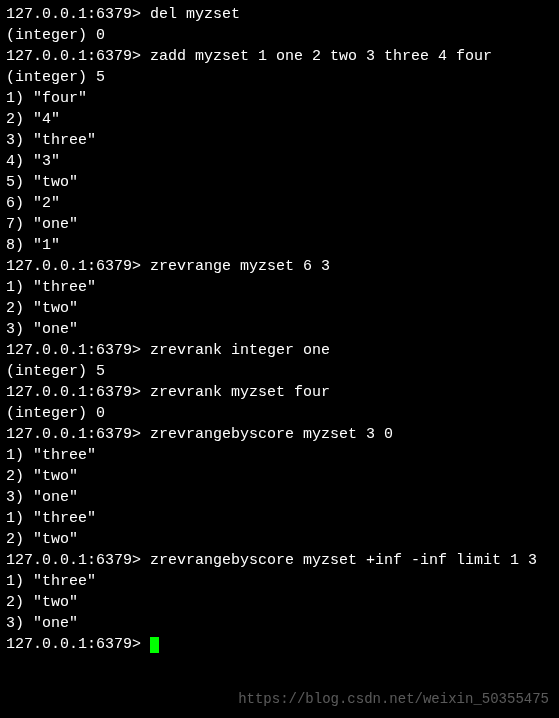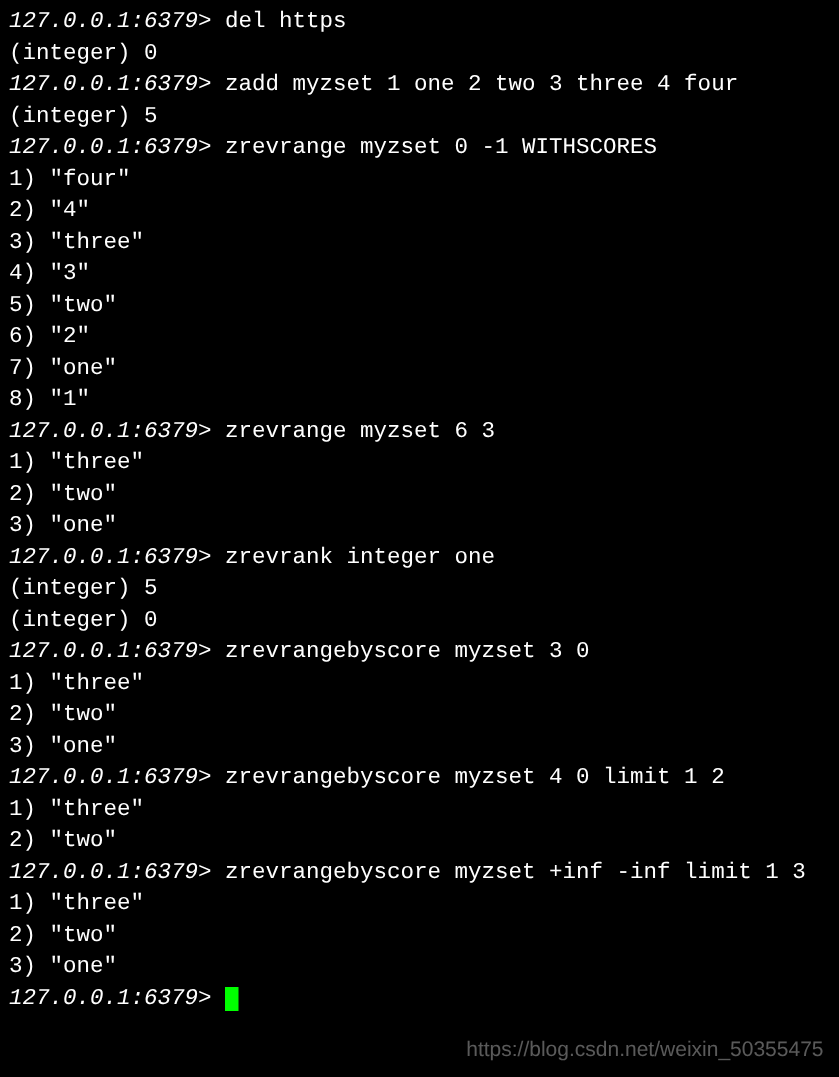--- a/index.html
+++ b/index.html
@@ -17,69 +17,67 @@
       height: 718px;
       padding: 4px 6px;
       position: relative;
       overflow: hidden;
     }
     .terminal-line {
       white-space: pre;
     }
     .prompt {
       color: #ffffff;
-      font-style: italic;
     }
     .cursor {
       display: inline-block;
       width: 9px;
       height: 16px;
       background-color: #00ff00;
       vertical-align: text-bottom;
     }
     .watermark {
       position: absolute;
       right: 10px;
       bottom: 8px;
       color: rgba(200, 200, 200, 0.45);
-      font-family: Liberation Sans, sans-serif;
+      font-family: Liberation Mono, monospace;
       font-size: 14px;
       pointer-events: none;
       margin-top: 24px;
     }
   </style>
 </head>
 <body>
 
 <div id="terminal">
-    <div class="terminal-line"><span class="prompt">127.0.0.1:6379&gt; </span><span>del https</span></div>
+    <div class="terminal-line"><span class="prompt">127.0.0.1:6379&gt; </span><span>del myzset</span></div>
     <div class="terminal-line">(integer) 0</div>
     <div class="terminal-line"><span class="prompt">127.0.0.1:6379&gt; </span><span>zadd myzset 1 one 2 two 3 three 4 four</span></div>
     <div class="terminal-line">(integer) 5</div>
-    <div class="terminal-line"><span class="prompt">127.0.0.1:6379&gt; </span><span>zrevrange myzset 0 -1 WITHSCORES</span></div>
     <div class="terminal-line">1) "four"</div>
     <div class="terminal-line">2) "4"</div>
     <div class="terminal-line">3) "three"</div>
     <div class="terminal-line">4) "3"</div>
     <div class="terminal-line">5) "two"</div>
     <div class="terminal-line">6) "2"</div>
     <div class="terminal-line">7) "one"</div>
     <div class="terminal-line">8) "1"</div>
     <div class="terminal-line"><span class="prompt">127.0.0.1:6379&gt; </span><span>zrevrange myzset 6 3</span></div>
     <div class="terminal-line">1) "three"</div>
     <div class="terminal-line">2) "two"</div>
     <div class="terminal-line">3) "one"</div>
     <div class="terminal-line"><span class="prompt">127.0.0.1:6379&gt; </span><span>zrevrank integer one</span></div>
     <div class="terminal-line">(integer) 5</div>
+    <div class="terminal-line"><span class="prompt">127.0.0.1:6379&gt; </span><span>zrevrank myzset four</span></div>
     <div class="terminal-line">(integer) 0</div>
     <div class="terminal-line"><span class="prompt">127.0.0.1:6379&gt; </span><span>zrevrangebyscore myzset 3 0</span></div>
     <div class="terminal-line">1) "three"</div>
     <div class="terminal-line">2) "two"</div>
     <div class="terminal-line">3) "one"</div>
-    <div class="terminal-line"><span class="prompt">127.0.0.1:6379&gt; </span><span>zrevrangebyscore myzset 4 0 limit 1 2</span></div>
     <div class="terminal-line">1) "three"</div>
     <div class="terminal-line">2) "two"</div>
     <div class="terminal-line"><span class="prompt">127.0.0.1:6379&gt; </span><span>zrevrangebyscore myzset +inf -inf limit 1 3</span></div>
     <div class="terminal-line">1) "three"</div>
     <div class="terminal-line">2) "two"</div>
     <div class="terminal-line">3) "one"</div>
     <div class="terminal-line"><span class="prompt">127.0.0.1:6379&gt; </span><span class="cursor"></span></div>
   </div>
 
 <div class="watermark">https://blog.csdn.net/weixin_50355475</div>

